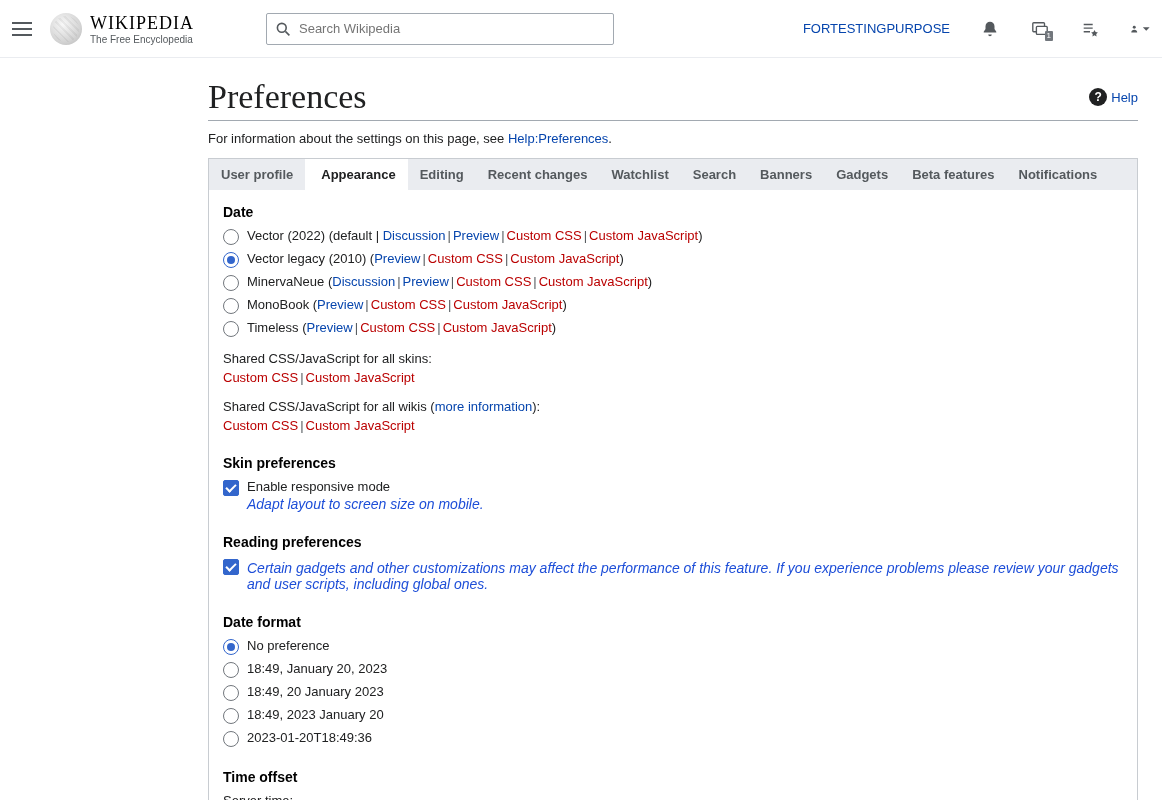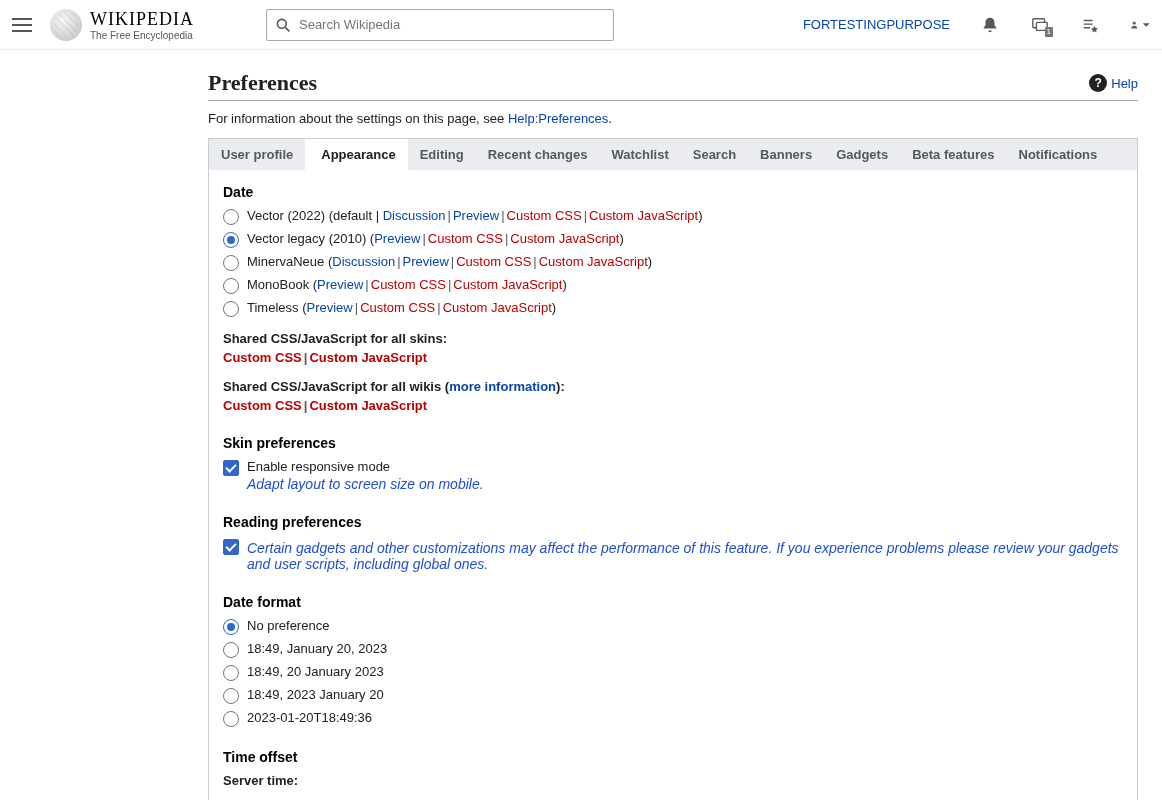--- a/index.html
+++ b/index.html
@@ -1,21 +1,21 @@
 <!DOCTYPE html>
 <html><head>
 <meta charset="utf-8">
 <style>
 * { box-sizing: border-box; margin: 0; padding: 0; }
 body { font-family: Arial, Helvetica, sans-serif; font-size: 13px; color: #202122; background: #fff; }
 a { color: #0645ad; text-decoration: none; cursor: pointer; }
 .redlink { color: #ba0000; }
 
 
-.header { display: flex; align-items: center; height: 50px; border-bottom: 1px solid #eaecf0; padding: 0 12px; }
+.header { display: flex; align-items: center; height: 58px; border-bottom: 1px solid #eaecf0; padding: 0 12px; }
 .hamburger { width: 20px; height: 20px; display: flex; flex-direction: column; justify-content: space-between; padding: 3px 0; cursor: pointer; margin-right: 18px; }
 .hamburger span { height: 2px; background: #54595d; }
 .logo { display: flex; align-items: center; cursor: pointer; margin-right: 40px; }
 .globe { width: 32px; height: 32px; border-radius: 50%; background: radial-gradient(circle at 40% 35%, #f8f8f8 0%, #d5d5d5 60%, #b5b5b5 100%); margin-right: 8px; position: relative; }
 .globe::after { content: ''; position: absolute; inset: 3px; border-radius: 50%; background-image: repeating-linear-gradient(45deg, rgba(0,0,0,0.05) 0 2px, transparent 2px 5px); }
 .logo-text { display: flex; flex-direction: column; }
 .logo-word { font-family: 'Linux Libertine', Georgia, serif; font-size: 18px; letter-spacing: 1px; color: #000; text-transform: uppercase; }
 .logo-sub { font-size: 10px; color: #54595d; }
 .search-wrap { flex: 0 0 380px; padding-left: 32px; }
 .search-box { display: flex; align-items: center; border: 1px solid #a2a9b1; border-radius: 2px; height: 32px; padding: 0 8px; background: #fff; }
@@ -25,21 +25,21 @@
 .userlinks { display: flex; align-items: center; gap: 30px; text-align: center; }
 .username { color: #0645ad; font-size: 13px; }
 .icon-btn { width: 20px; height: 20px; display: flex; align-items: center; justify-content: center; cursor: pointer; color: #54595d; position: relative; }
 .icon-btn svg { width: 18px; height: 18px; }
 .badge { position: absolute; bottom: -2px; right: -3px; background: #72777d; color: #fff; font-size: 8px; padding: 0 2px; border-radius: 1px; line-height: 10px; }
 .user-chevron { display: flex; align-items: center; gap: 3px; }
 
 
 .main { max-width: 930px; margin: 0 0 0 208px; padding: 20px 0 40px; }
 .page-header { display: flex; align-items: center; justify-content: space-between; border-bottom: 1px solid #a2a9b1; padding-bottom: 4px; margin-bottom: 10px; }
-h1 { font-family: 'Linux Libertine', Georgia, serif; font-weight: bold; font-size: 22px; }
+h1 { font-family: 'Linux Libertine', Georgia, serif; font-weight: normal; font-size: 34px; }
 .help { display: flex; align-items: center; gap: 4px; }
 .help-icon { width: 18px; height: 18px; border-radius: 50%; background: #202122; color: #fff; display: flex; align-items: center; justify-content: center; font-size: 12px; font-weight: bold; }
 .intro { margin-bottom: 12px; font-size: 13px; }
 
 
 .tabbox { border: 1px solid #c8ccd1; }
 .tabs { background: #eaecf0; display: flex; flex-wrap: wrap; }
 .tab { padding: 8px 12px; font-weight: bold; color: #54595d; font-size: 13px; cursor: pointer; }
 .tab.active { background: #fff; color: #202122; padding-left: 16px; }
 .tab-content { background: #fff; padding: 14px 14px 20px; }
@@ -51,21 +51,21 @@
 .option-row { display: flex; align-items: flex-start; gap: 8px; margin-bottom: 6px; font-size: 13px; }
 .radio { width: 16px; height: 16px; border: 1px solid #72777d; border-radius: 50%; flex-shrink: 0; margin-top: 1px; position: relative; background: #fff; cursor: pointer; }
 .radio.checked { border-color: #3366cc; }
 .radio.checked::after { content: ''; position: absolute; inset: 3px; background: #3366cc; border-radius: 50%; }
 .checkbox { width: 16px; height: 16px; border: 1px solid #72777d; flex-shrink: 0; margin-top: 1px; position: relative; background: #fff; cursor: pointer; border-radius: 2px; }
 .checkbox.checked { background: #3366cc; border-color: #3366cc; }
 .checkbox.checked::after { content: ''; position: absolute; left: 4px; top: 1px; width: 4px; height: 8px; border: solid #fff; border-width: 0 2px 2px 0; transform: rotate(45deg); }
 .opt-body { flex: 1; }
 .hint { color: #1d4ed8; font-size: 14px; margin-top: 2px; font-style: italic; }
 .sep { color: #54595d; margin: 0 2px; }
-.subtext { font-size: 13px; margin-bottom: 4px; font-weight: bold; }
+.subtext { font-size: 13px; margin-bottom: 4px; }
 </style>
 </head>
 <body>
 
 <div class="header">
   <div class="hamburger">
       <span></span>
       <span></span>
       <span></span>
     </div>

